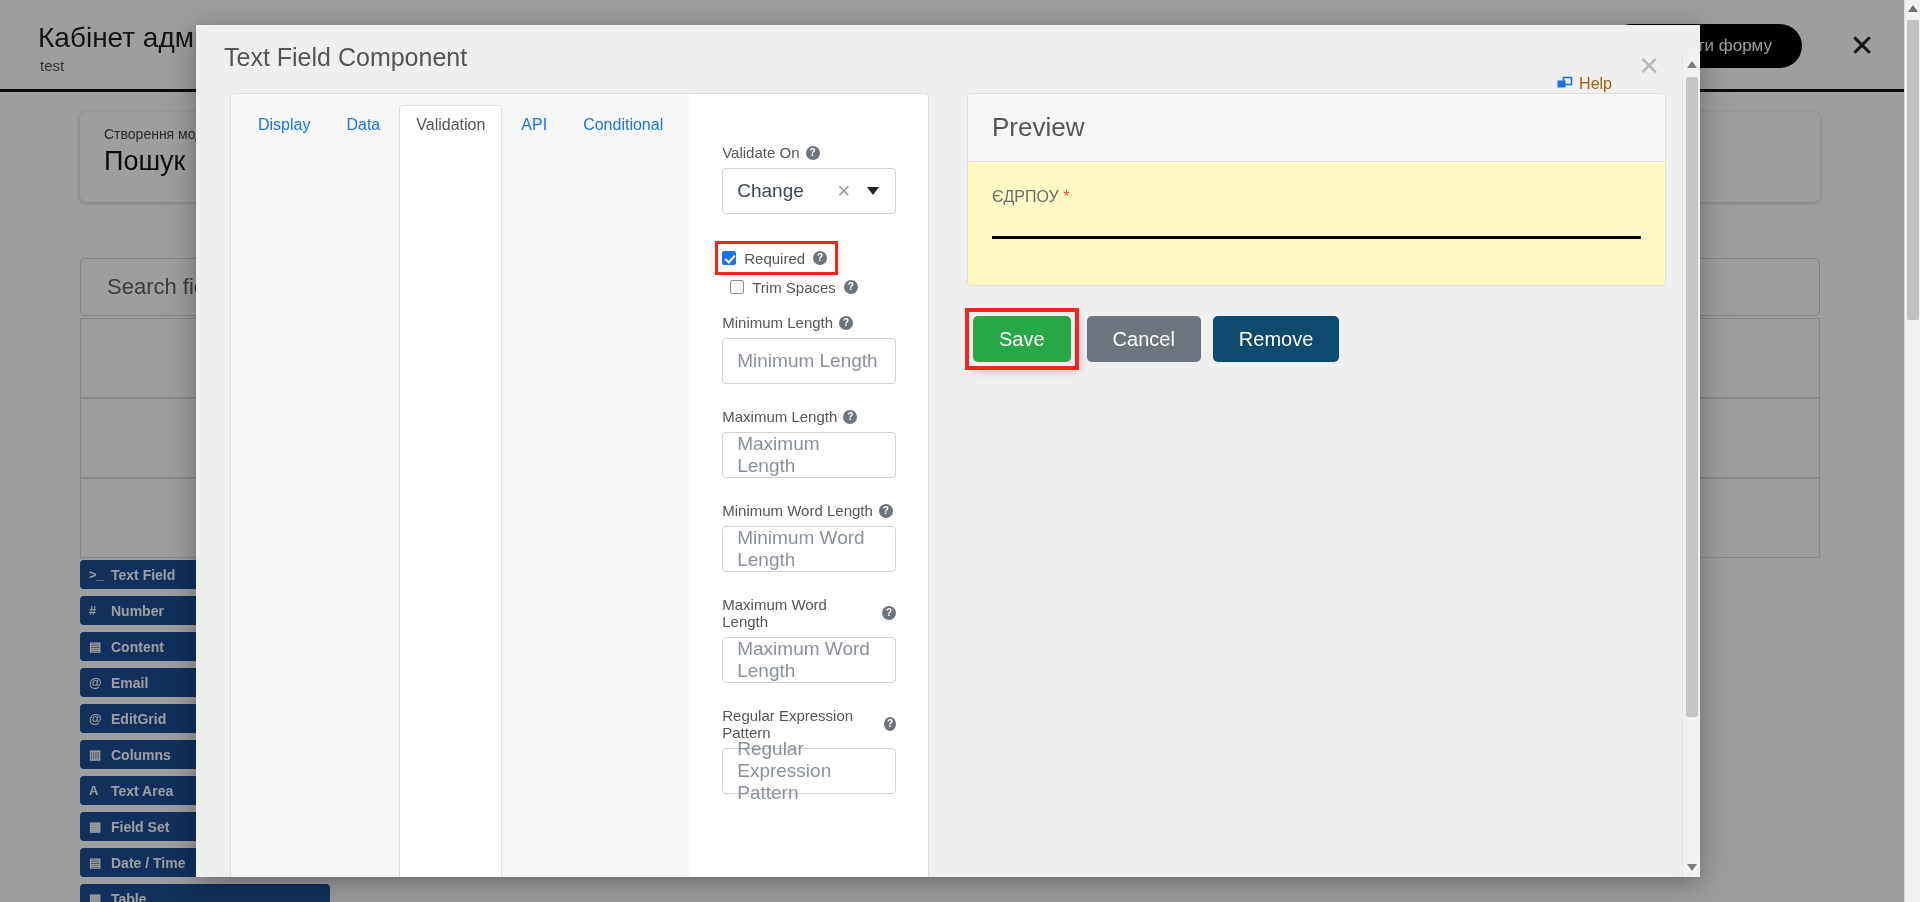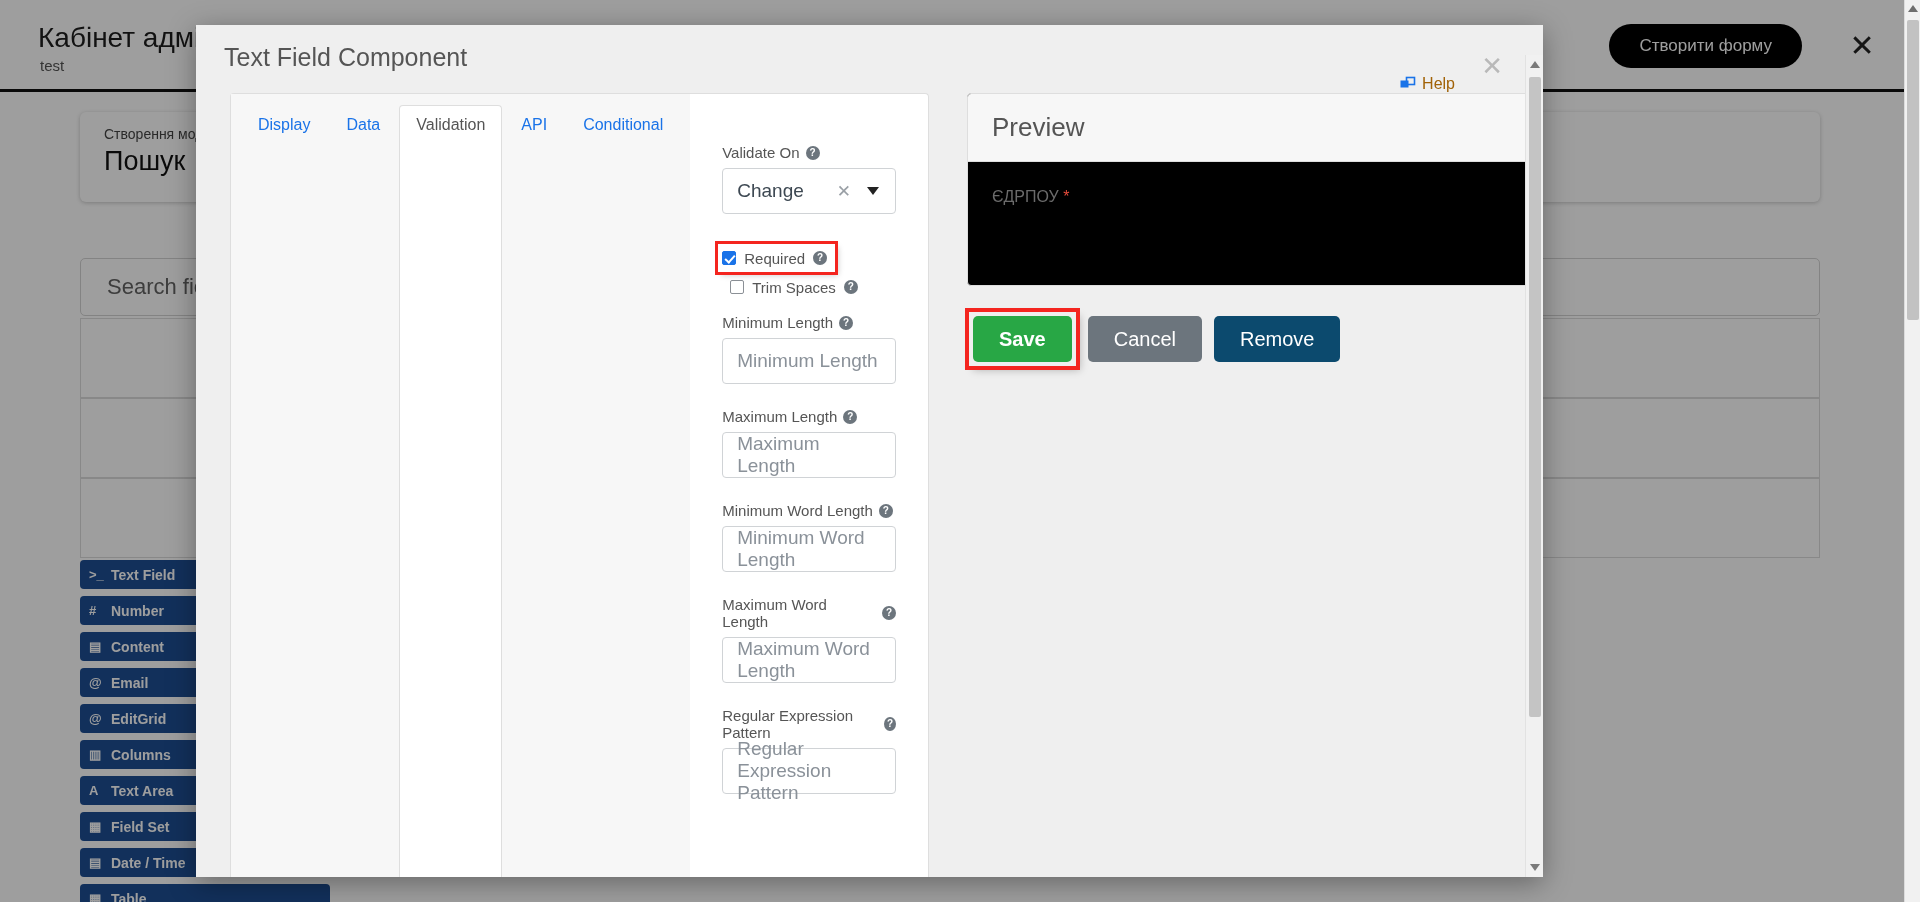--- a/index.html
+++ b/index.html
@@ -100,21 +100,21 @@
   .pal-ico {
     display: inline-block; width: 22px;
     font-size: 13px; font-weight: bold;
     flex: 0 0 22px;
   }
 
   
   #modal {
     position: absolute;
     left: 196px; top: 25px;
-    width: 1347px; height: 852px;
+    width: 1504px; height: 852px;
     background: #efefef;
     box-shadow: 0 6px 26px rgba(0,0,0,0.35);
     z-index: 60;
     overflow: hidden;
   }
   .modal-header {
     position: relative;
     height: 68px;
     padding: 18px 28px 0 28px;
   }
@@ -255,21 +255,21 @@
     margin: 6px 0 2px -4px;
     box-shadow: 3px 3px 6px rgba(0,0,0,0.22);
     background: #fff;
   }
 
   
   .preview-col {
     width: 700px;
   }
   .preview-card {
-    background: #000000;
+    background: #fef9c3;
     border: 1px solid #dedede;
     border-radius: 4px;
     overflow: hidden;
   }
   .preview-head {
     background: #f7f7f7;
     border-bottom: 1px solid #dedede;
     padding: 18px 24px;
     font-size: 26px; color: #555;
   }
@@ -287,21 +287,21 @@
     margin-top: 26px;
     padding-left: 2px;
   }
   .btn {
     height: 46px; padding: 0 26px;
     display: inline-flex; align-items: center; justify-content: center;
     border-radius: 5px;
     font-size: 20px; color: #fff;
     white-space: nowrap;
   }
-  .btn-save { background: #28a745; font-weight: bold; }
+  .btn-save { background: #28a745; }
   .btn-cancel { background: #6c757d; }
   .btn-remove { background: #0c4a6e; }
   .save-wrap {
     display: inline-flex;
     outline: 4px solid #f4251f;
     padding: 4px;
     box-shadow: 4px 4px 8px rgba(0,0,0,0.25);
     background: #efefef;
   }
 

